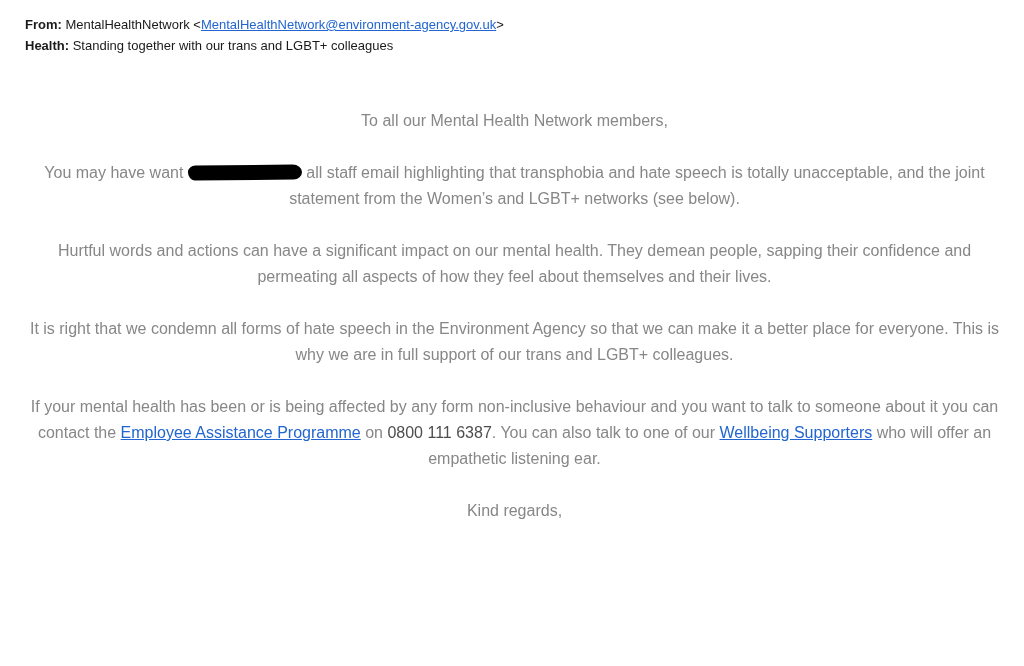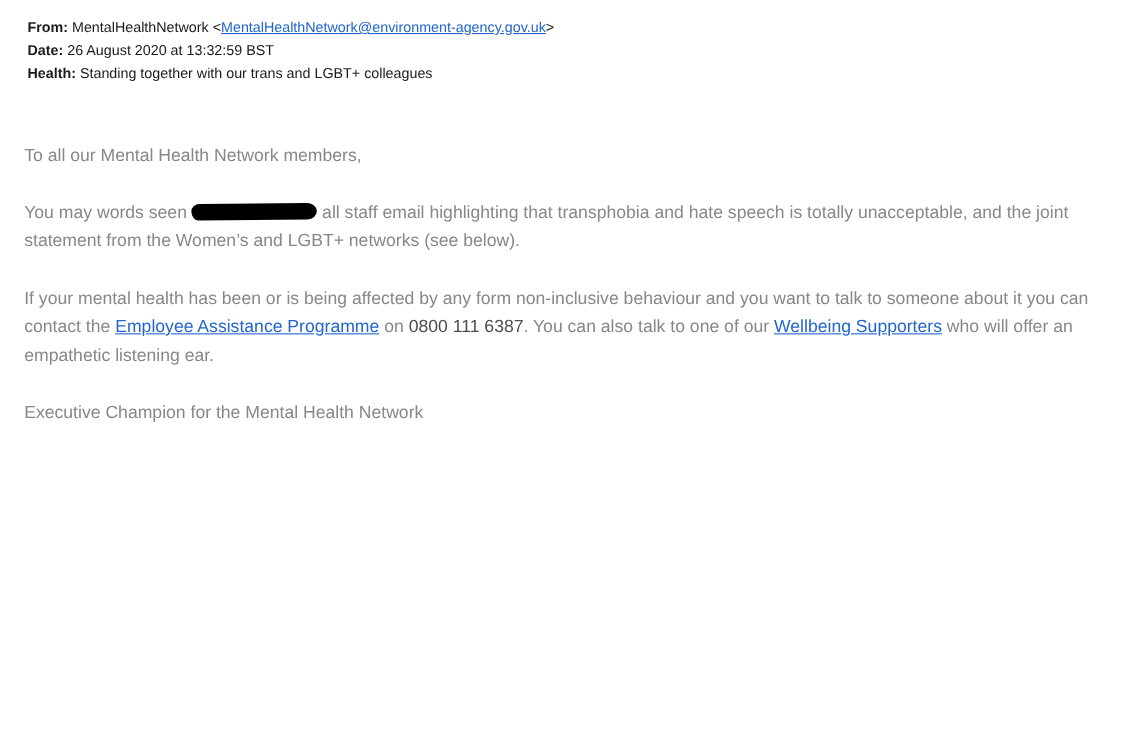--- a/index.html
+++ b/index.html
@@ -28,20 +28,21 @@
   .field-label{font-weight:bold;color:var(--header-text);}
   .email-header .run-text{color:var(--header-text);}
   .email-header .run-bold{font-weight:normal;color:var(--header-text);}
   
   .email-body{
     margin:52px 0 0 22px;
     width:985px;
     font-size:16px;
     line-height:26px;
     color:var(--body-text);
+    text-align:center;
   }
   .para{margin:0 0 26px 0;}
   .para.gap-before{margin-top:26px;}
   .email-body .run-bold{font-weight:normal;color:var(--bold-dark);}
   
   a.run-link{
     color:var(--link-color);
     text-decoration:underline;
     cursor:pointer;
   }
@@ -54,22 +55,23 @@
     transform:rotate(-0.6deg);
     vertical-align:-2px;
   }
 </style>
 </head>
 <body>
 
 <div class="page">
   <div class="email-header">
       <div class="header-field"><span class="field-label">From:</span><span class="run-text"> MentalHealthNetwork &lt;</span><a class="run-link" href="#">MentalHealthNetwork@environment-agency.gov.uk</a><span class="run-text">&gt;</span></div>
-      <div class="header-field"><span class="field-label">Date:</span><span class="run-text"> 26 August 2020 at 13:32:59 BST</span></div>
       <div class="header-field"><span class="field-label">Health:</span><span class="run-bold"> Standing together with our trans and LGBT+ colleagues</span></div>
     </div>
   <div class="email-body">
       <p class="para"><span class="run-text">To all our Mental Health Network members,</span></p>
-      <p class="para"><span class="run-text">You may words seen </span><span class="redaction"></span><span class="run-text"> all staff email highlighting that transphobia and hate speech is totally unacceptable, and the joint statement from the Women’s and LGBT+ networks (see below).</span></p>
+      <p class="para"><span class="run-text">You may have want </span><span class="redaction"></span><span class="run-text"> all staff email highlighting that transphobia and hate speech is totally unacceptable, and the joint statement from the Women’s and LGBT+ networks (see below).</span></p>
+      <p class="para"><span class="run-text">Hurtful words and actions can have a significant impact on our mental health. They demean people, sapping their confidence and permeating all aspects of how they feel about themselves and their lives.</span></p>
+      <p class="para"><span class="run-text">It is right that we condemn all forms of hate speech in the Environment Agency so that we can make it a better place for everyone. This is why we are in full support of our trans and LGBT+ colleagues.</span></p>
       <p class="para"><span class="run-text">If your mental health has been or is being affected by any form non-inclusive behaviour and you want to talk to someone about it you can contact the </span><a class="run-link" href="#">Employee Assistance Programme</a><span class="run-text"> on </span><span class="run-bold">0800 111 6387</span><span class="run-text">. You can also talk to one of our </span><a class="run-link" href="#">Wellbeing Supporters</a><span class="run-text"> who will offer an empathetic listening ear.</span></p>
-      <p class="para gap-before"><span class="run-text">Executive Champion for the Mental Health Network</span></p>
+      <p class="para gap-before"><span class="run-text">Kind regards,</span></p>
     </div>
 </div>
 
 </body></html>

